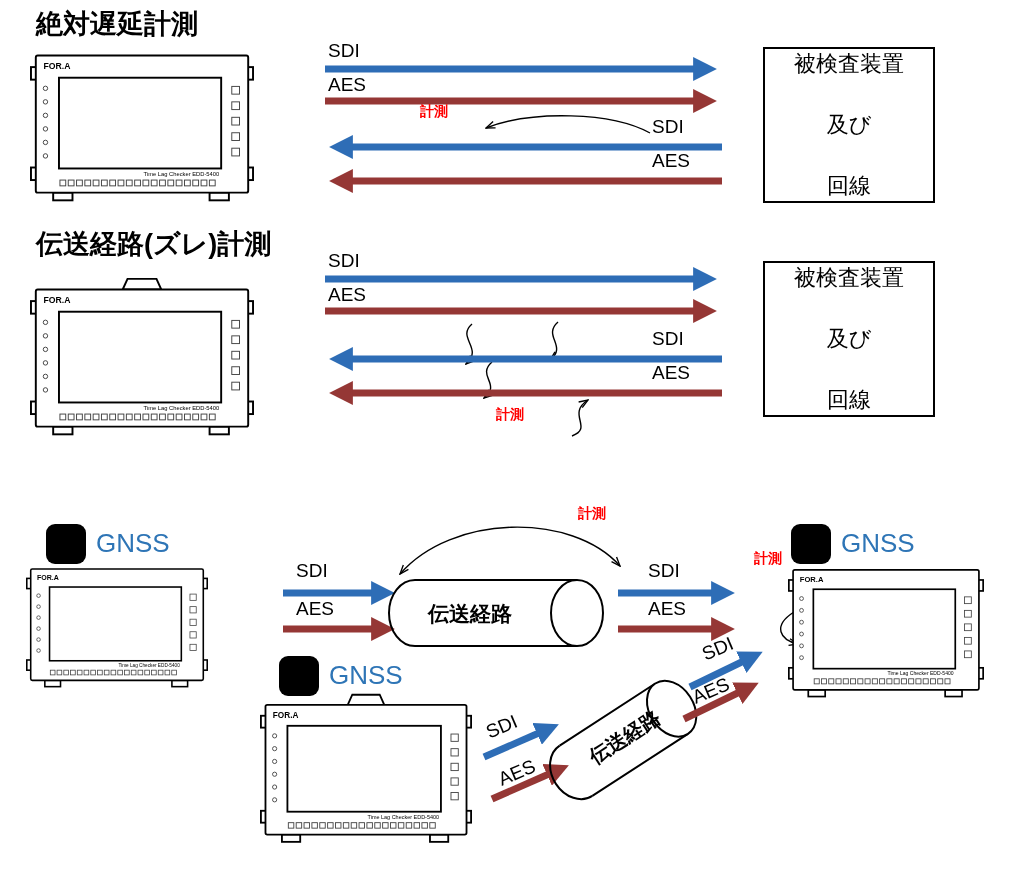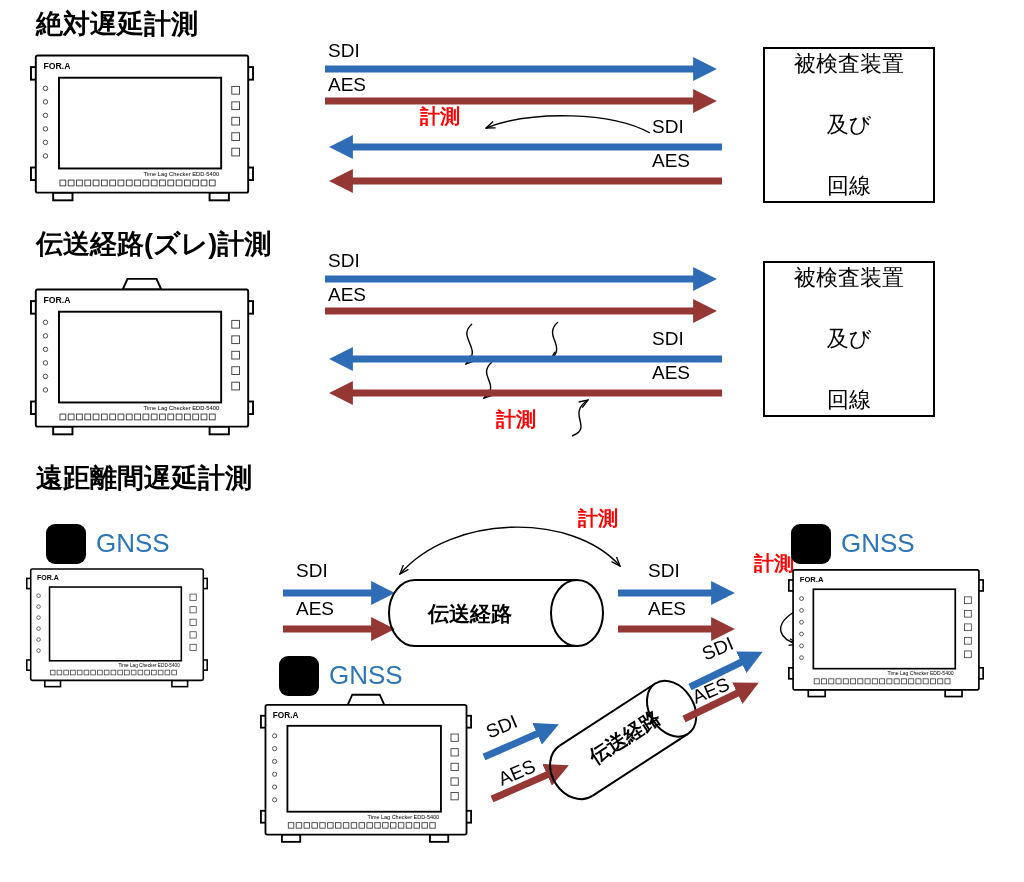--- a/index.html
+++ b/index.html
@@ -5,21 +5,21 @@
   html,body{margin:0;padding:0;background:#fff;}
   #canvas{position:relative;width:1024px;height:882px;background:#fff;overflow:hidden;
           font-family:"Liberation Sans","DejaVu Sans",sans-serif;}
   .overlay{position:absolute;left:0;top:0;}
   .ab{stroke:var(--sdi);stroke-width:7;fill:none;}
   .ar{stroke:var(--aes);stroke-width:7;fill:none;}
   .hd{stroke:#000;stroke-width:1.4;fill:none;}
   .cyl{stroke:#000;stroke-width:2;fill:none;}
   .cylfill{fill:#fff;stroke:#000;stroke-width:2;}
   .lbl{position:absolute;font-size:19px;color:#000;white-space:nowrap;}
-  .lbl.red{color:var(--measure);font-weight:bold;font-size:20px;}
+  .lbl.red{color:var(--measure);font-weight:bold;font-size:14px;}
   .sec-title{position:absolute;font-size:27px;font-weight:bold;color:#000;white-space:nowrap;}
   .gnss-label{position:absolute;font-size:26px;font-weight:400;color:var(--gnss);white-space:nowrap;}
   .gicon{position:absolute;width:40px;height:40px;background:#000;border-radius:9px;}
   .tbox{position:absolute;width:168px;height:152px;border:2px solid #000;display:flex;
         flex-direction:column;align-items:center;justify-content:space-between;gap:14px;
         font-size:22px;color:#000;background:#fff;}
   .plabel{position:absolute;font-size:21px;font-weight:bold;color:#000;white-space:nowrap;}
   .device{position:absolute;}
   .device svg{display:block;width:100%;}
   .device .dk{fill:#fff;stroke:#000;stroke-width:2;}
@@ -257,21 +257,20 @@
   <div class="lbl" style="left:652px;top:328px;">SDI</div>
   <div class="lbl" style="left:652px;top:362px;">AES</div>
   <div class="lbl red" style="left:496px;top:406px;">計測</div>
 
   <div class="tbox" style="left:763px;top:261px;">
     <div>被検査装置</div>
     <div>及び</div>
     <div>回線</div>
   </div>
 
-  <div class="sec-title" style="left:36px;top:460px;">遠距離間遅延計測</div>
 
   <div class="gicon" style="left:46px;top:524px;"></div>
   <div class="gnss-label" style="left:96px;top:528px;">GNSS</div>
   <div class="device" style="left:26px;top:558px;width:182px;">
       <svg viewBox="-6 -14 232 170" xmlns="http://www.w3.org/2000/svg">
 
     <g class="dk">
       <rect x="-5" y="12" width="6" height="13"></rect>
           <rect x="-5" y="116" width="6" height="13"></rect>
       <rect x="219" y="12" width="6" height="13"></rect>

